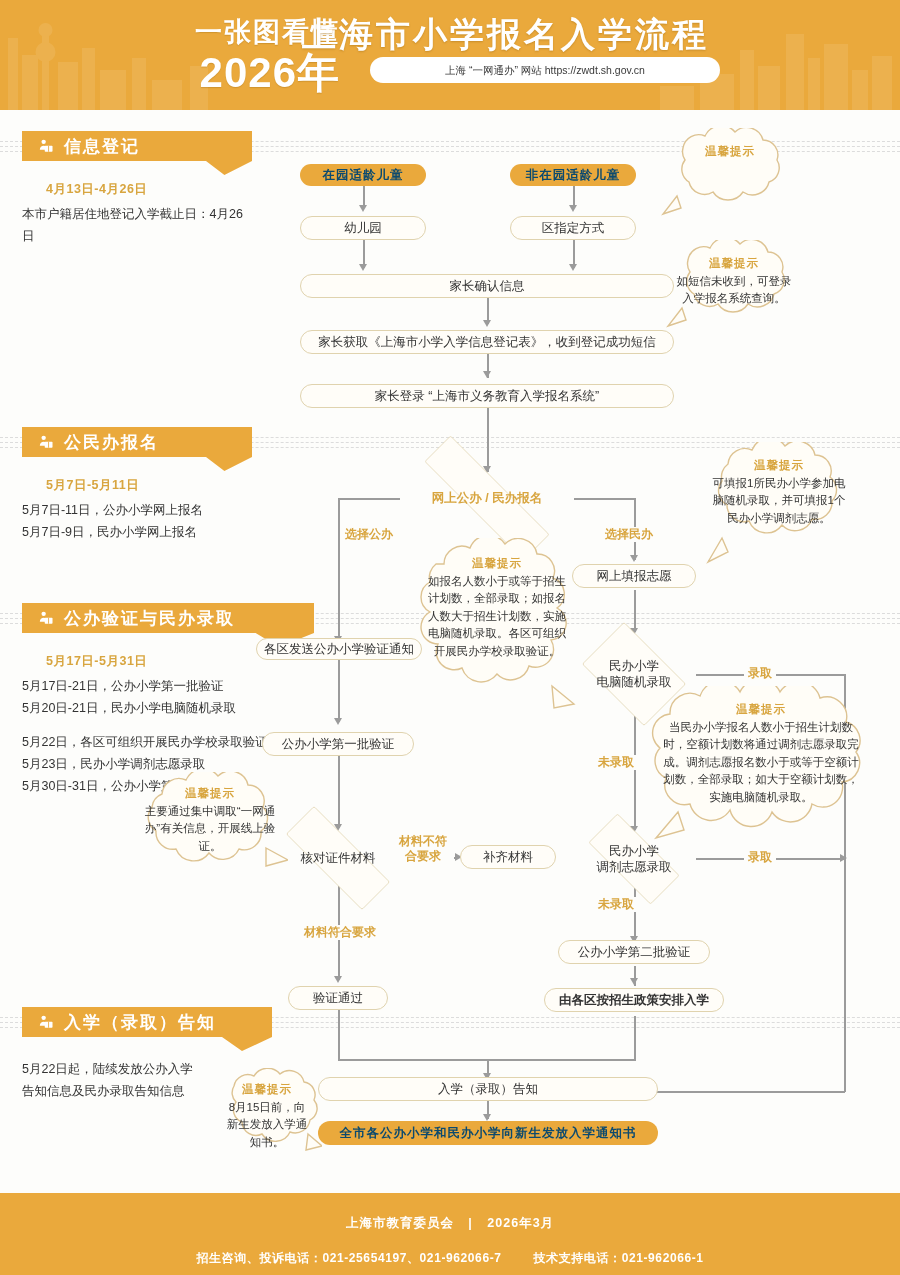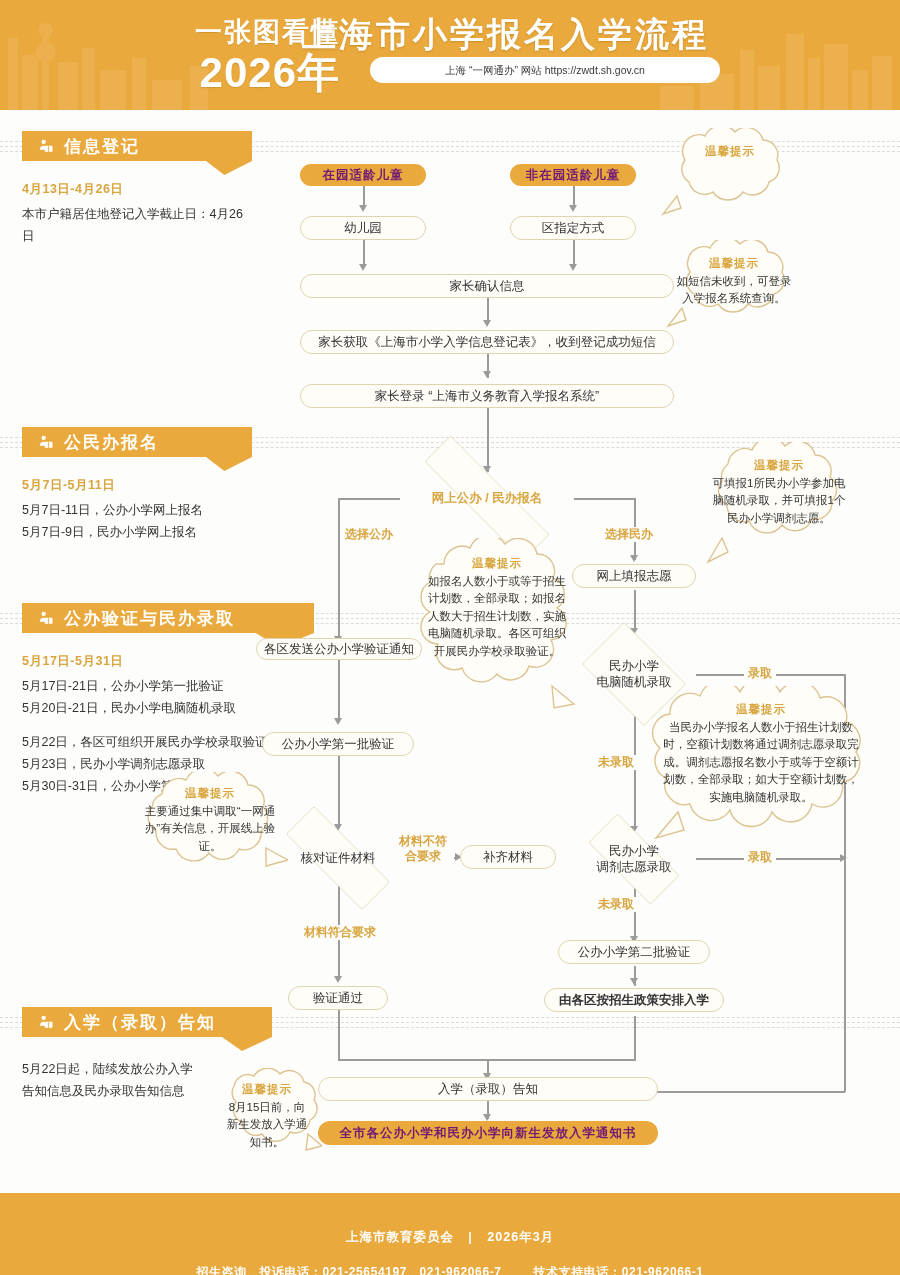--- a/index.html
+++ b/index.html
@@ -48,39 +48,40 @@
   }
   .sec-tail {
     position: absolute; left: 0; top: 30px; width: 100%; height: 14px;
     background: #eaa93c;
     clip-path: polygon(0 0, 100% 0, 88% 100%, 80% 0);
   }
   .sec-icon { width: 17px; height: 17px; margin-right: 9px; display:inline-block; flex:none;}
   .sec-dates {
     margin-top: 20px; font-size: 12.5px; color: #d8a53f; font-weight: bold;
     letter-spacing: .5px;
+    margin-left: 24px;
   }
   .sec-lines { margin-top: 6px; font-size: 12.5px; color: #333; line-height: 1.75; }
 
   
   .rail { position: absolute; height: 7px; width: 100%; left: 0; }
   .rail i {
     position: absolute; left: 0; width: 100%; height: 0;
     border-top: 1px dashed #dcdcdc;
   }
 
   
   .node {
     position: absolute; border: 1px solid #e0d3ae; border-radius: 14px;
     background: #fffdf8; color: #333; font-size: 12.5px;
     display: flex; align-items: center; justify-content: center; text-align: center;
     line-height: 1.35; padding: 0 6px;
   }
   .pill {
-    position: absolute; background: #eaa93c; color: #701a75; border-radius: 13px;
+    position: absolute; background: #eaa93c; color: #0c4a6e; border-radius: 13px;
     font-size: 12.5px; font-weight: bold; letter-spacing: 1px;
     display: flex; align-items: center; justify-content: center;
   }
   .diamond {
     position: absolute; display: flex; align-items: center; justify-content: center;
     text-align: center; font-size: 12.5px; color: #333; line-height: 1.3;
   }
   .diamond .dshape {
     position: absolute; left: 0; top: 0; width: 100%; height: 100%;
     border: 1px solid #e0d3ae; background: #fffdf8;
@@ -121,21 +122,21 @@
   .cloud-title {
     font-size: 11.5px; font-weight: bold; color: #d8a53f; letter-spacing: 1px;
   }
   .cloud-body { font-size: 11.5px; color: #333; line-height: 1.52; margin-top: 2px; }
 
   
   .footer {
     position: absolute; left: 0; bottom: 0; width: 900px; height: 82px;
     background: #eaa93c; color: #fff; text-align: center;
   }
-  .ft1 { font-size: 12.5px; font-weight: bold; padding-top: 36px; letter-spacing: 1px; }
+  .ft1 { font-size: 12.5px; font-weight: bold; padding-top: 22px; letter-spacing: 1px; }
   .ft2 { font-size: 12px; font-weight: bold; padding-top: 18px; letter-spacing: .6px; }
   .ft2 span { margin: 0 14px; }
 </style>
 </head>
 <body>
 
 <div class="header">
   <svg class="skyline" viewBox="0 0 900 110" preserveAspectRatio="none">
     <g fill="#f2c373">
       <rect x="8" y="38" width="10" height="72"></rect>

